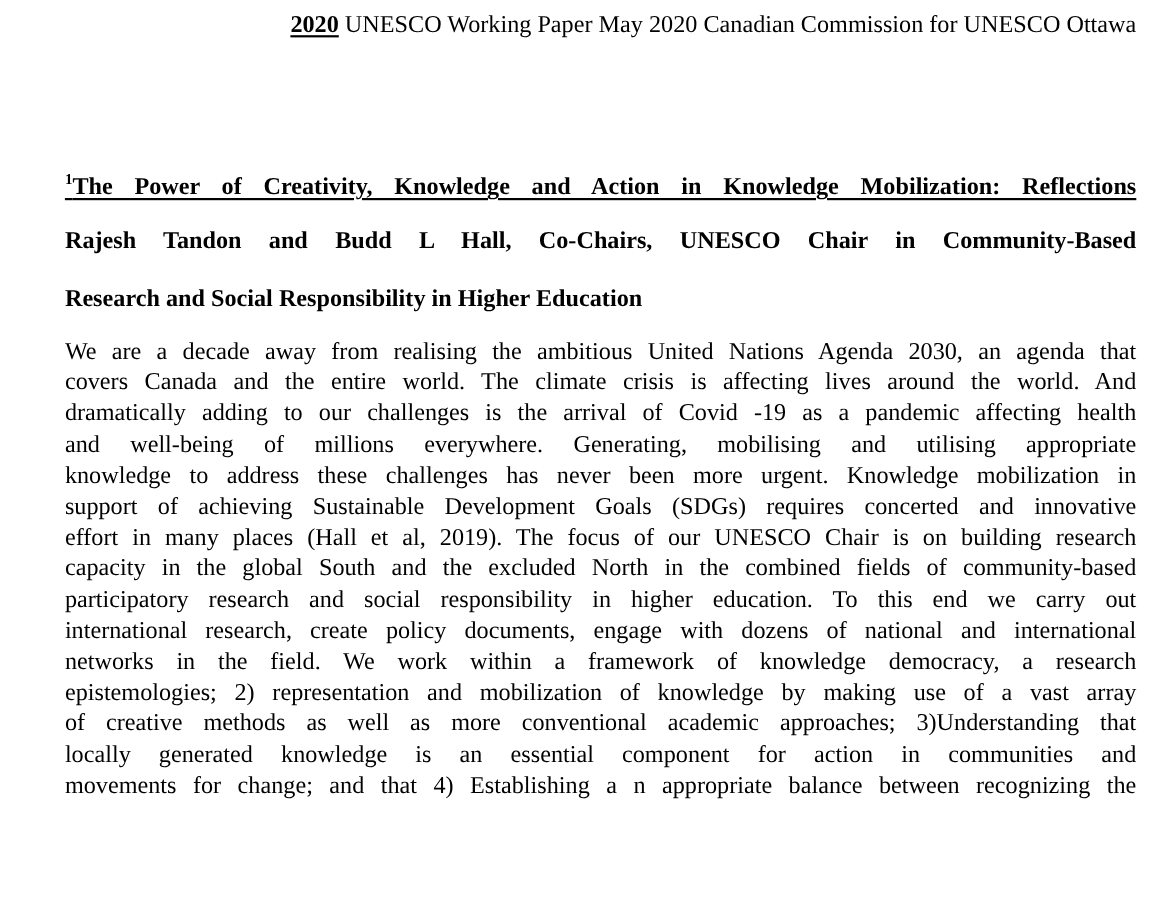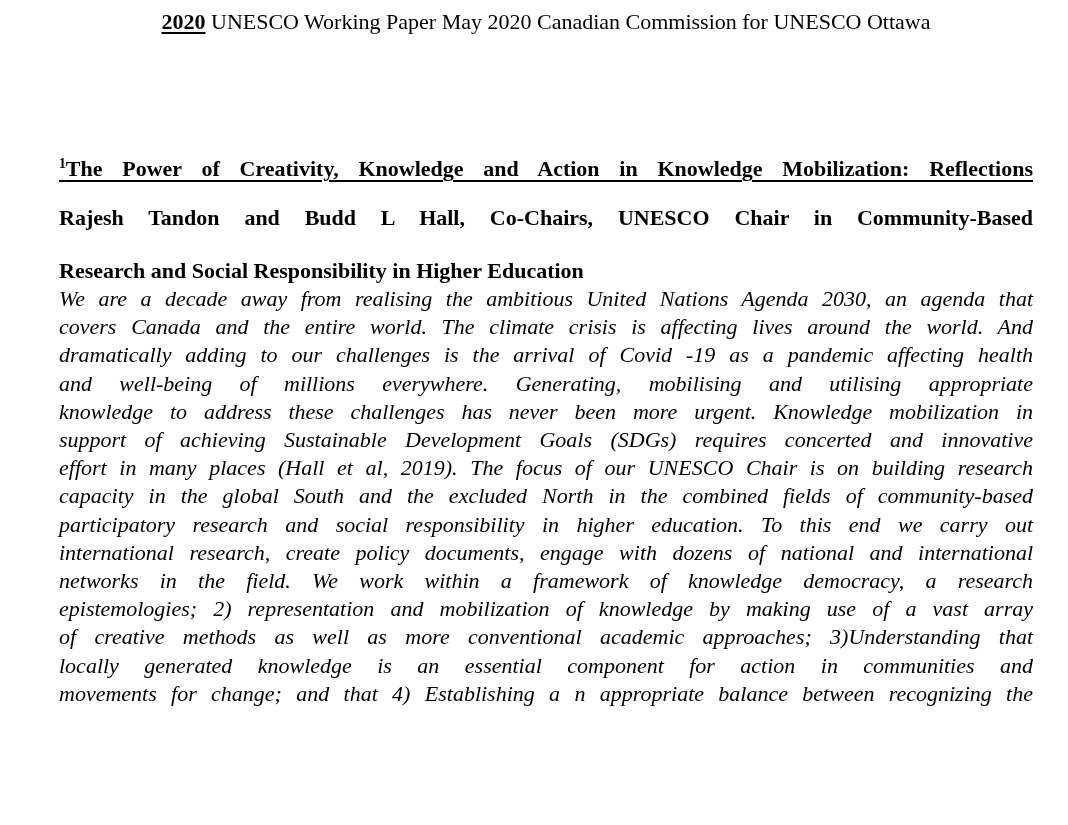--- a/index.html
+++ b/index.html
@@ -14,21 +14,21 @@
     box-sizing: border-box;
     padding: 8px 35px 0 59px;
     background: #ffffff;
     color: #000000;
     font-family: "Liberation Serif", serif;
     font-size: 22px;
     overflow: hidden;
   }
   .header-line {
     line-height: 28px;
-    text-align: center;
+    text-align: right;
   }
   .header-year {
     font-weight: bold;
     text-decoration: underline;
     text-decoration-thickness: 2px;
     text-underline-offset: 3px;
   }
   .title-block {
     margin-top: 118px;
     font-weight: bold;
@@ -61,21 +61,21 @@
   .author-line.last {
     text-align-last: left;
     margin-top: 24px;
   }
   .section-heading {
     margin-top: 22px;
     font-weight: bold;
     line-height: 28px;
   }
   .body-block {
-    font-style: italic;
+    margin-top: 20px;
   }
   .body-line {
     line-height: 28.2px;
     text-align: justify;
     text-align-last: justify;
   }
 </style>
 </head>
 <body>
 

